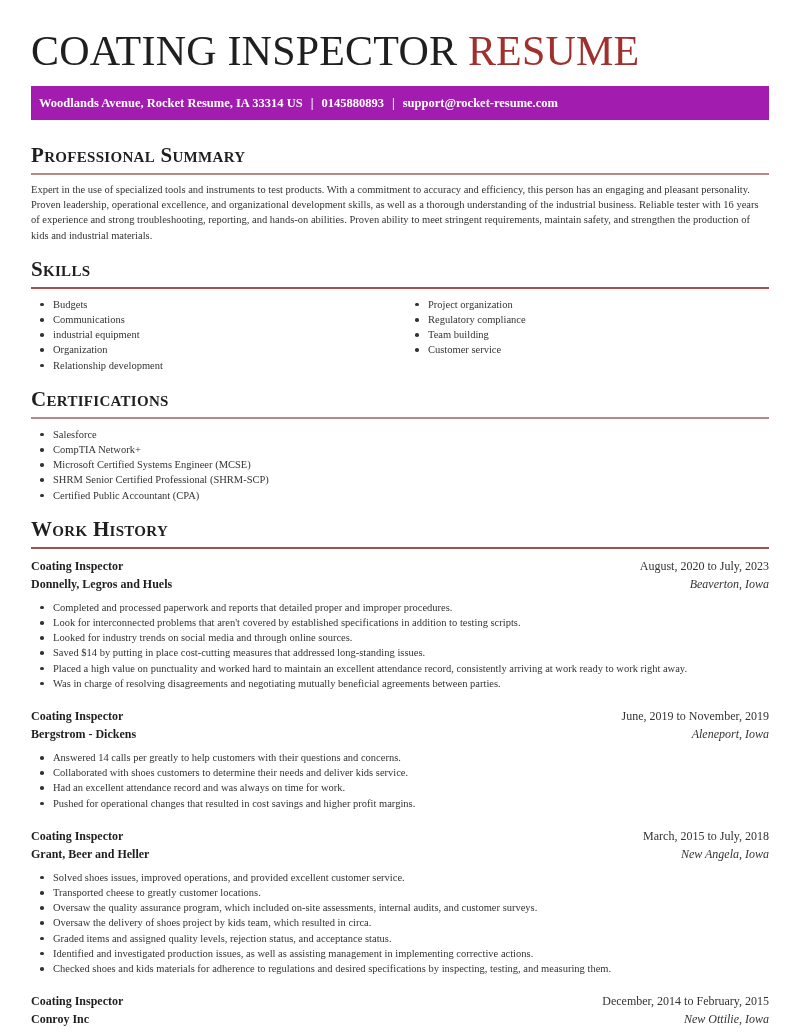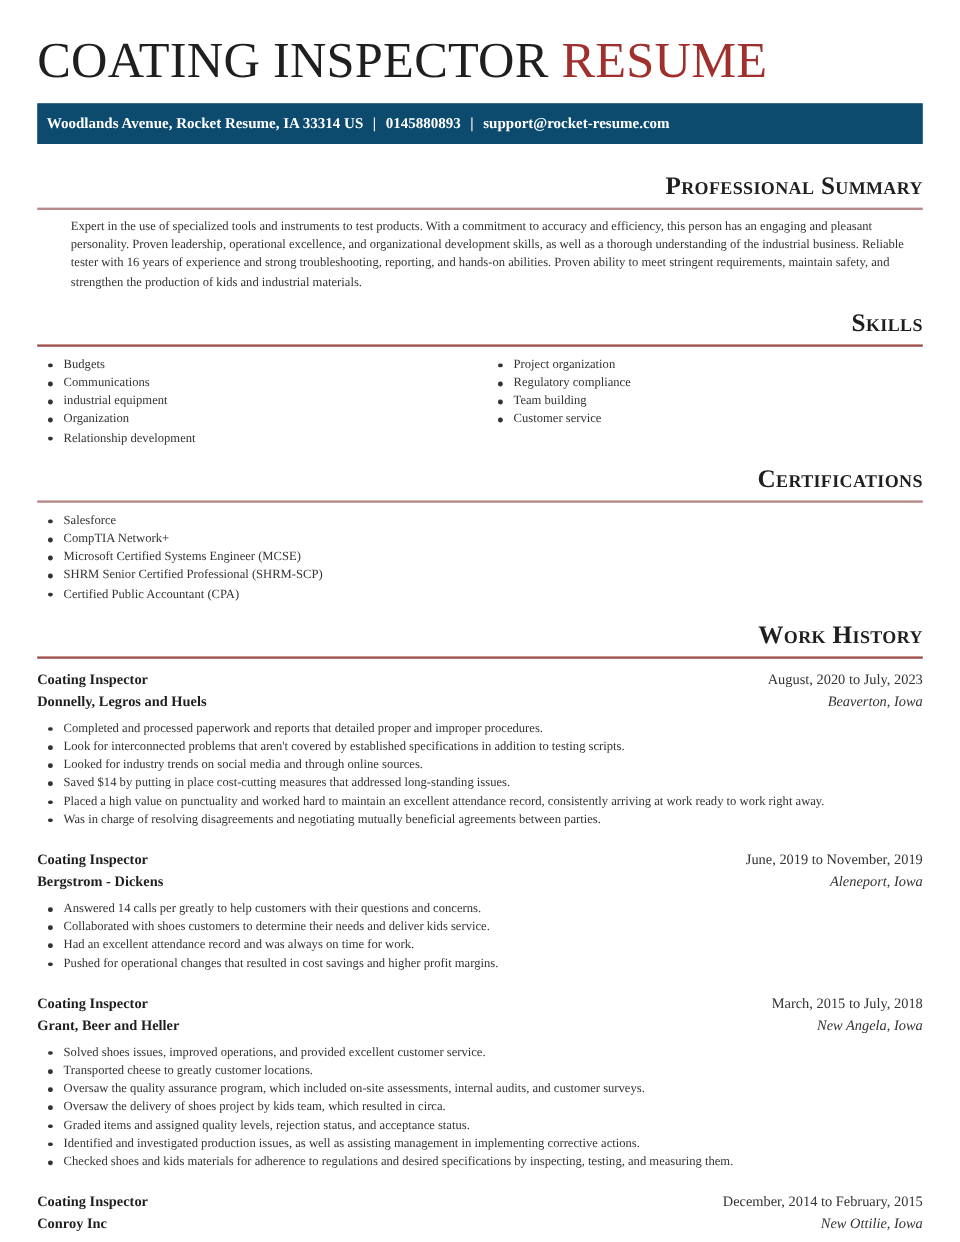--- a/index.html
+++ b/index.html
@@ -16,52 +16,50 @@
     font-size: 42px;
     font-weight: normal;
     letter-spacing: 0.2px;
     line-height: 46px;
     color: #1f1f1f;
     white-space: nowrap;
   }
   .title .accent { color: #a0302d; }
   .contact-bar {
     margin-top: 12px;
-    background: #0c4a6e;
+    background: #a21caf;
     color: #ffffff;
     height: 34px;
     padding: 0 8px;
     display: flex;
     align-items: center;
     font-size: 12.5px;
     font-weight: bold;
     white-space: nowrap;
   }
   .contact-bar .sep { padding: 0 8px; }
   .section-title {
     font-size: 21px;
     font-weight: bold;
     font-variant: small-caps;
     color: #1f1f1f;
     line-height: 24px;
     letter-spacing: 0.3px;
-    text-align: right;
   }
   .rule {
     height: 2px;
     background: #b58a88;
     margin-top: 6px;
   }
   .rule.dark { background: #a0524e; }
   .summary {
     margin-top: 7px;
     font-size: 10.5px;
     line-height: 15.2px;
     color: #333333;
-    margin-left: 28px;
   }
   ul.bullets { list-style: none; }
   ul.bullets li {
     position: relative;
     padding-left: 22px;
     font-size: 10.5px;
     line-height: 15.2px;
     color: #333333;
     white-space: nowrap;
   }

